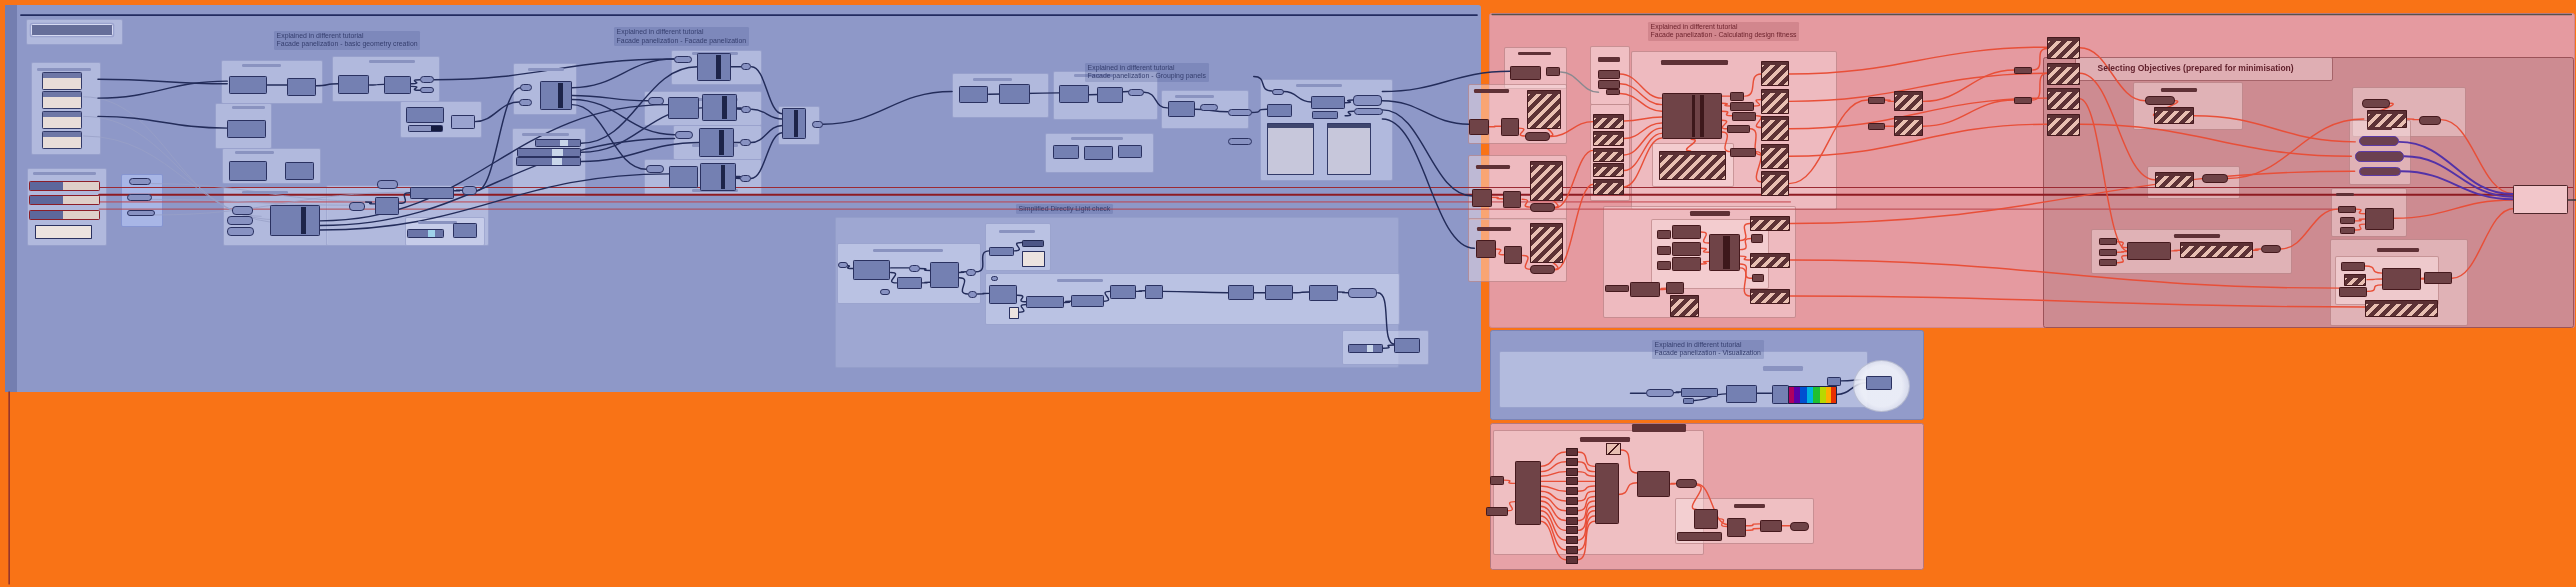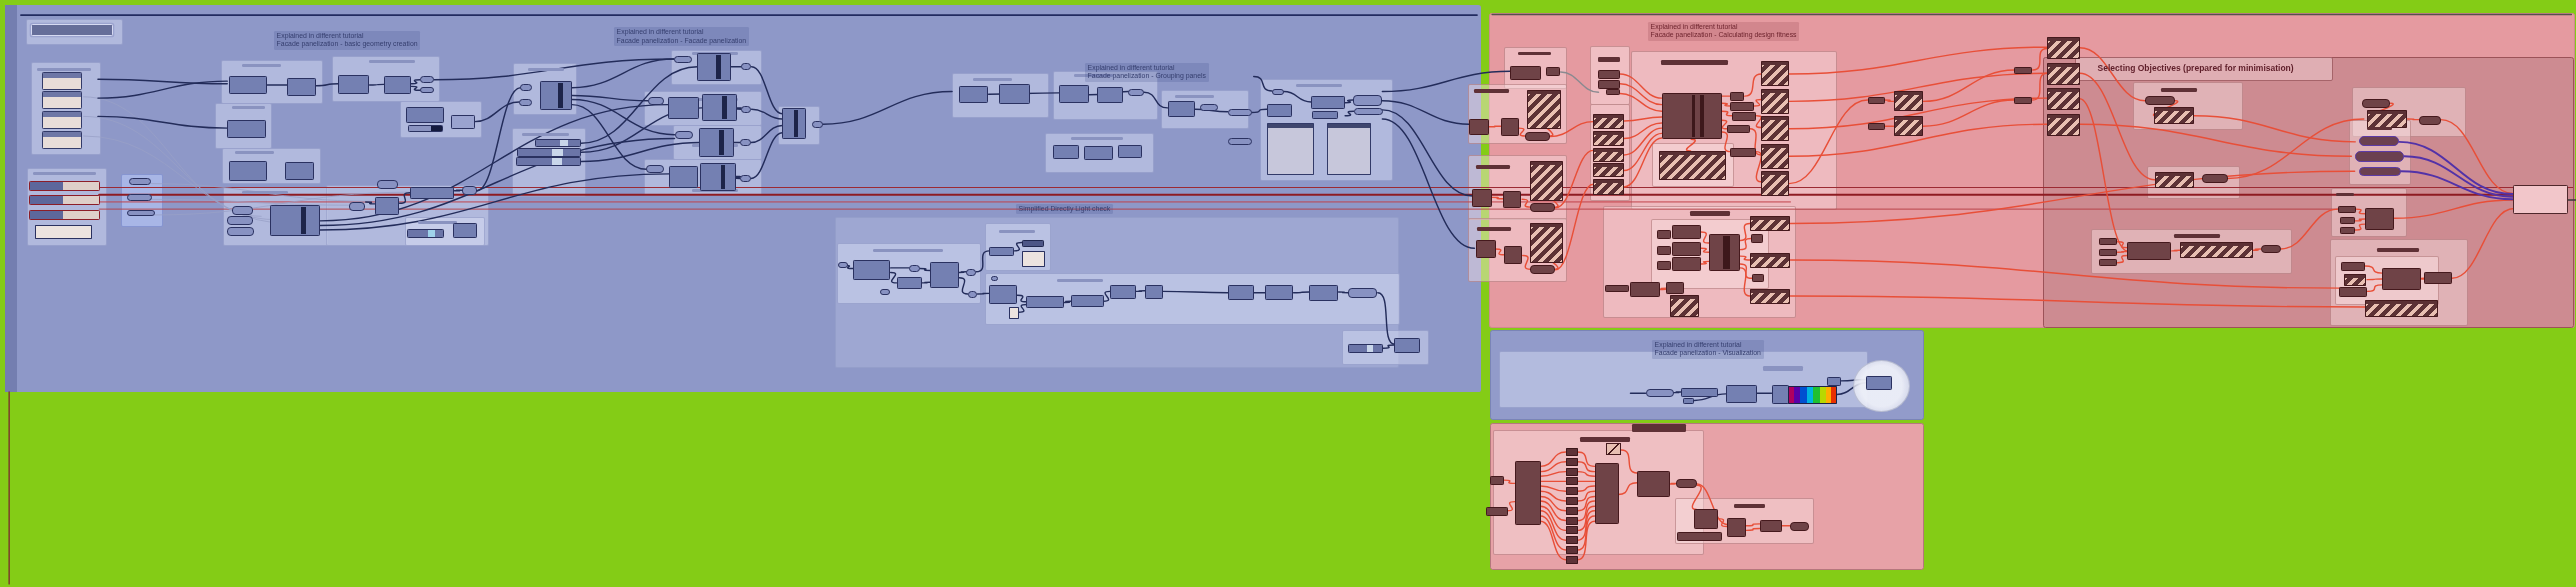--- a/index.html
+++ b/index.html
@@ -48,21 +48,21 @@
   .gradient{background:linear-gradient(90deg,#b0005f 0 10%,#5a00a8 10% 24%,#0050d0 24% 38%,#00b4e0 38% 52%,#20c030 52% 66%,#b8d800 66% 78%,#ffae00 78% 89%,#e83000 89%);border:1.3px solid #1c2348;border-radius:0.7px;}
   .lbl{position:absolute;font-size:6.9px;line-height:1.25;white-space:pre;padding:0.7px 2.6px;border-radius:1.3px;}
   .lbl.blue{color:#353e6e;background:rgba(70,80,140,0.22);}
   .lbl.red{color:#6e242e;background:rgba(130,45,55,0.18);}
   .lbl.title{color:#5f1f2a;background:rgba(0,0,0,0);font-weight:bold;font-size:8.5px;}
   svg#wires{position:absolute;left:0;top:0;pointer-events:none;}
 </style>
 </head>
 <body>
 
-<div id="canvas" style="width: 2576px; height: 588px; background: #84cc16;">
+<div id="canvas" style="width: 2576px; height: 588px; background: #f97316;">
 
 <div class="grp g-blue" style="position: absolute; left: 5.2px; top: 5.2px; width: 1476px; height: 387px;"></div>
     <div class="grp edge-blue" style="position: absolute; left: 5.2px; top: 5.2px; width: 11.8px; height: 387px;"></div>
     <div class="grp g-red" style="position: absolute; left: 1489px; top: 13px; width: 1084px; height: 313px;"></div>
     <div class="grp g-red2" style="position: absolute; left: 2043px; top: 57px; width: 529px; height: 269px;"></div>
     <div class="grp g-blue2" style="position: absolute; left: 1490px; top: 330px; width: 432px; height: 88px;"></div>
     <div class="grp g-red3" style="position: absolute; left: 1490px; top: 423px; width: 432px; height: 145px;"></div>
     <div class="grp sub-blue" style="position: absolute; left: 25.5px; top: 19px; width: 95px; height: 23.5px;"></div>
     <div class="grp sub-blue" style="position: absolute; left: 31px; top: 62px; width: 68px; height: 91px;"></div>
     <div class="grp sub-blue" style="position: absolute; left: 27.4px; top: 168px; width: 78px; height: 76px;"></div>

